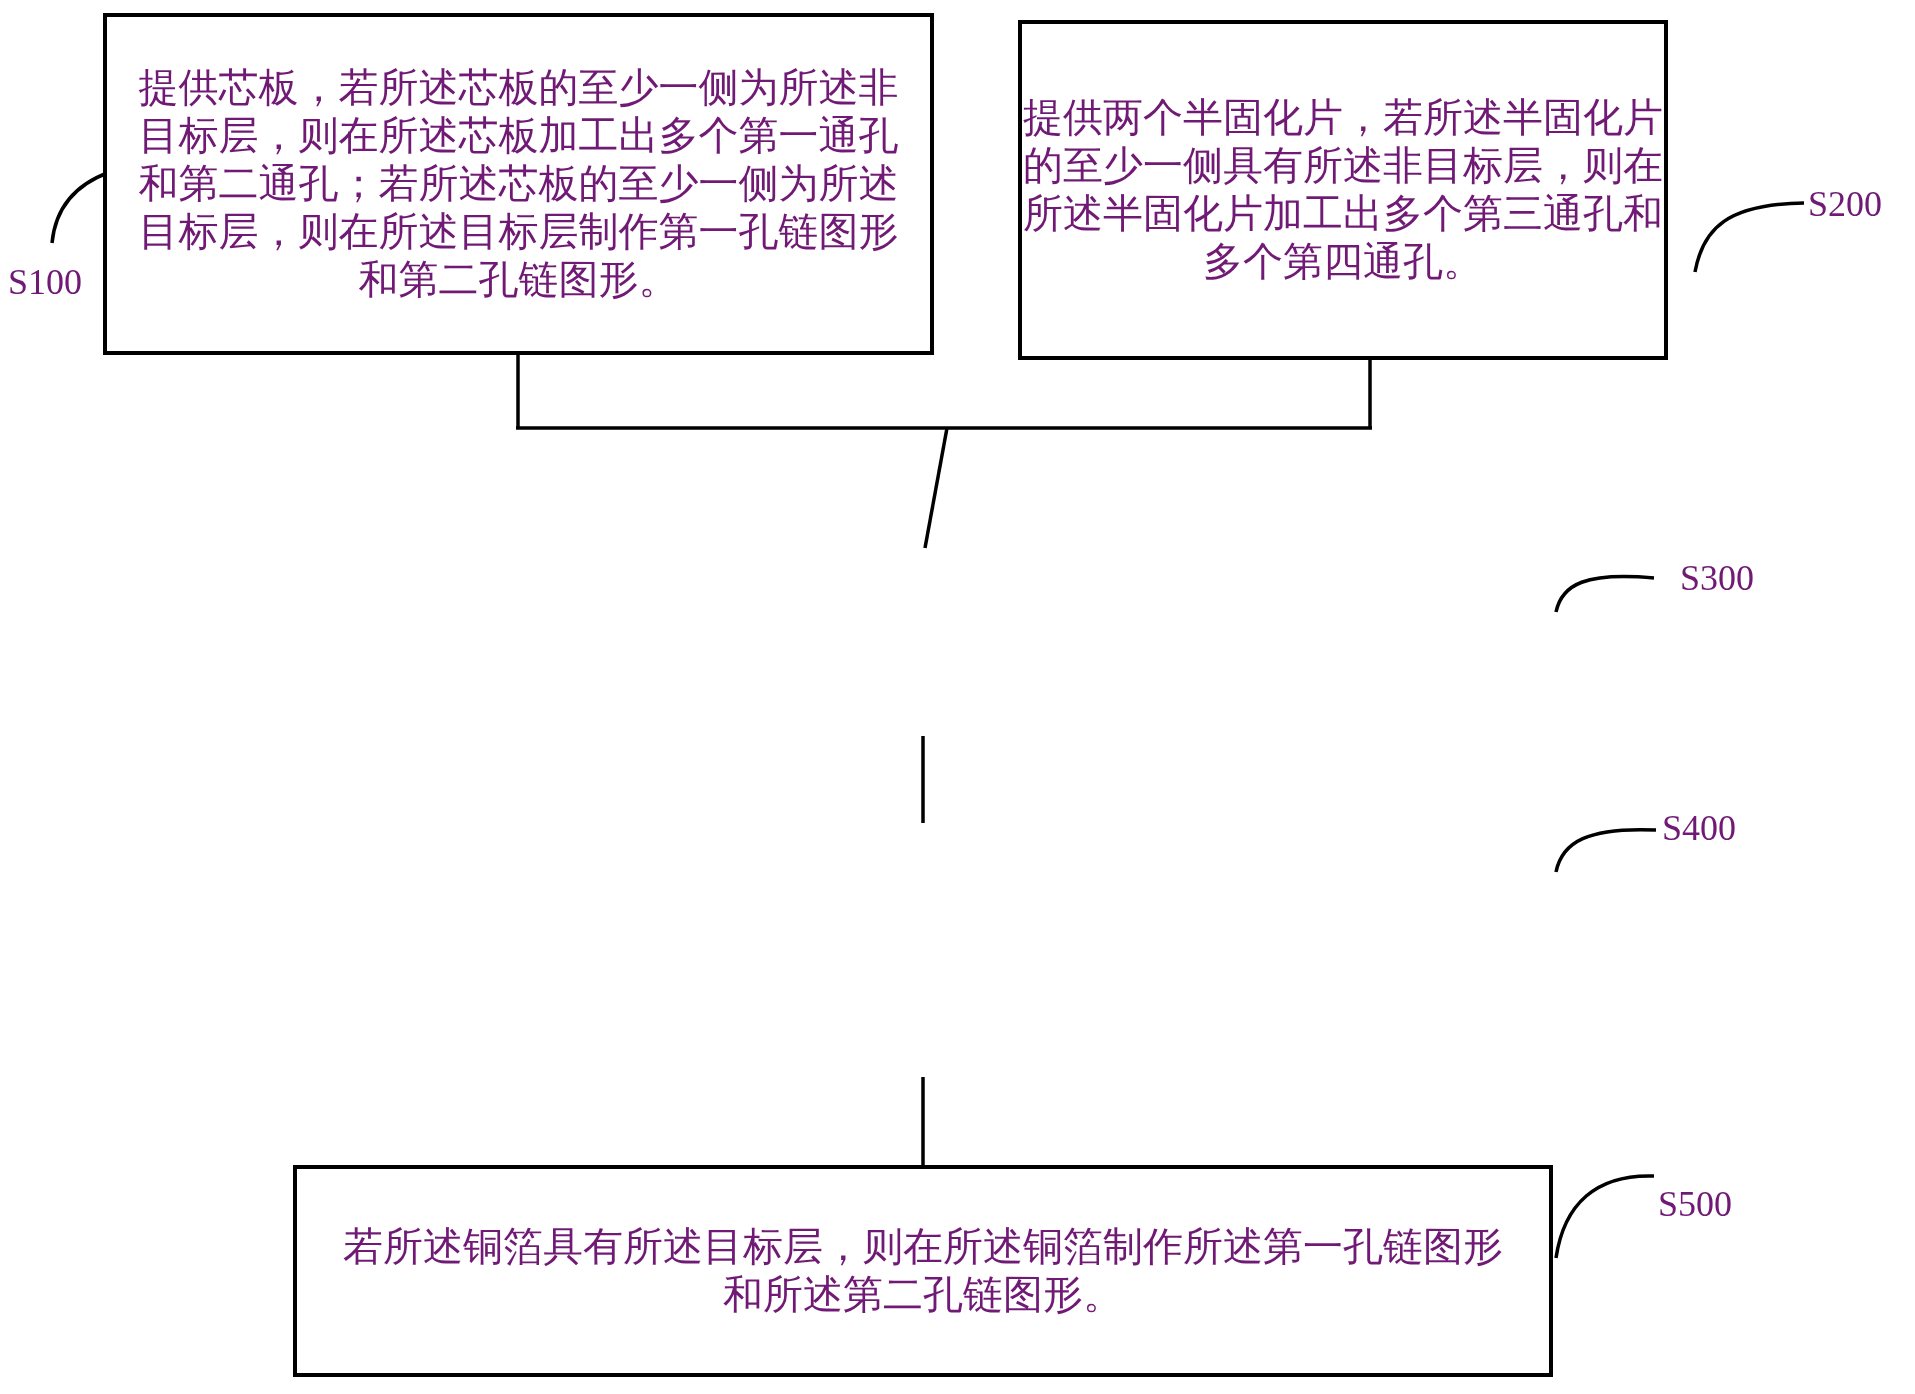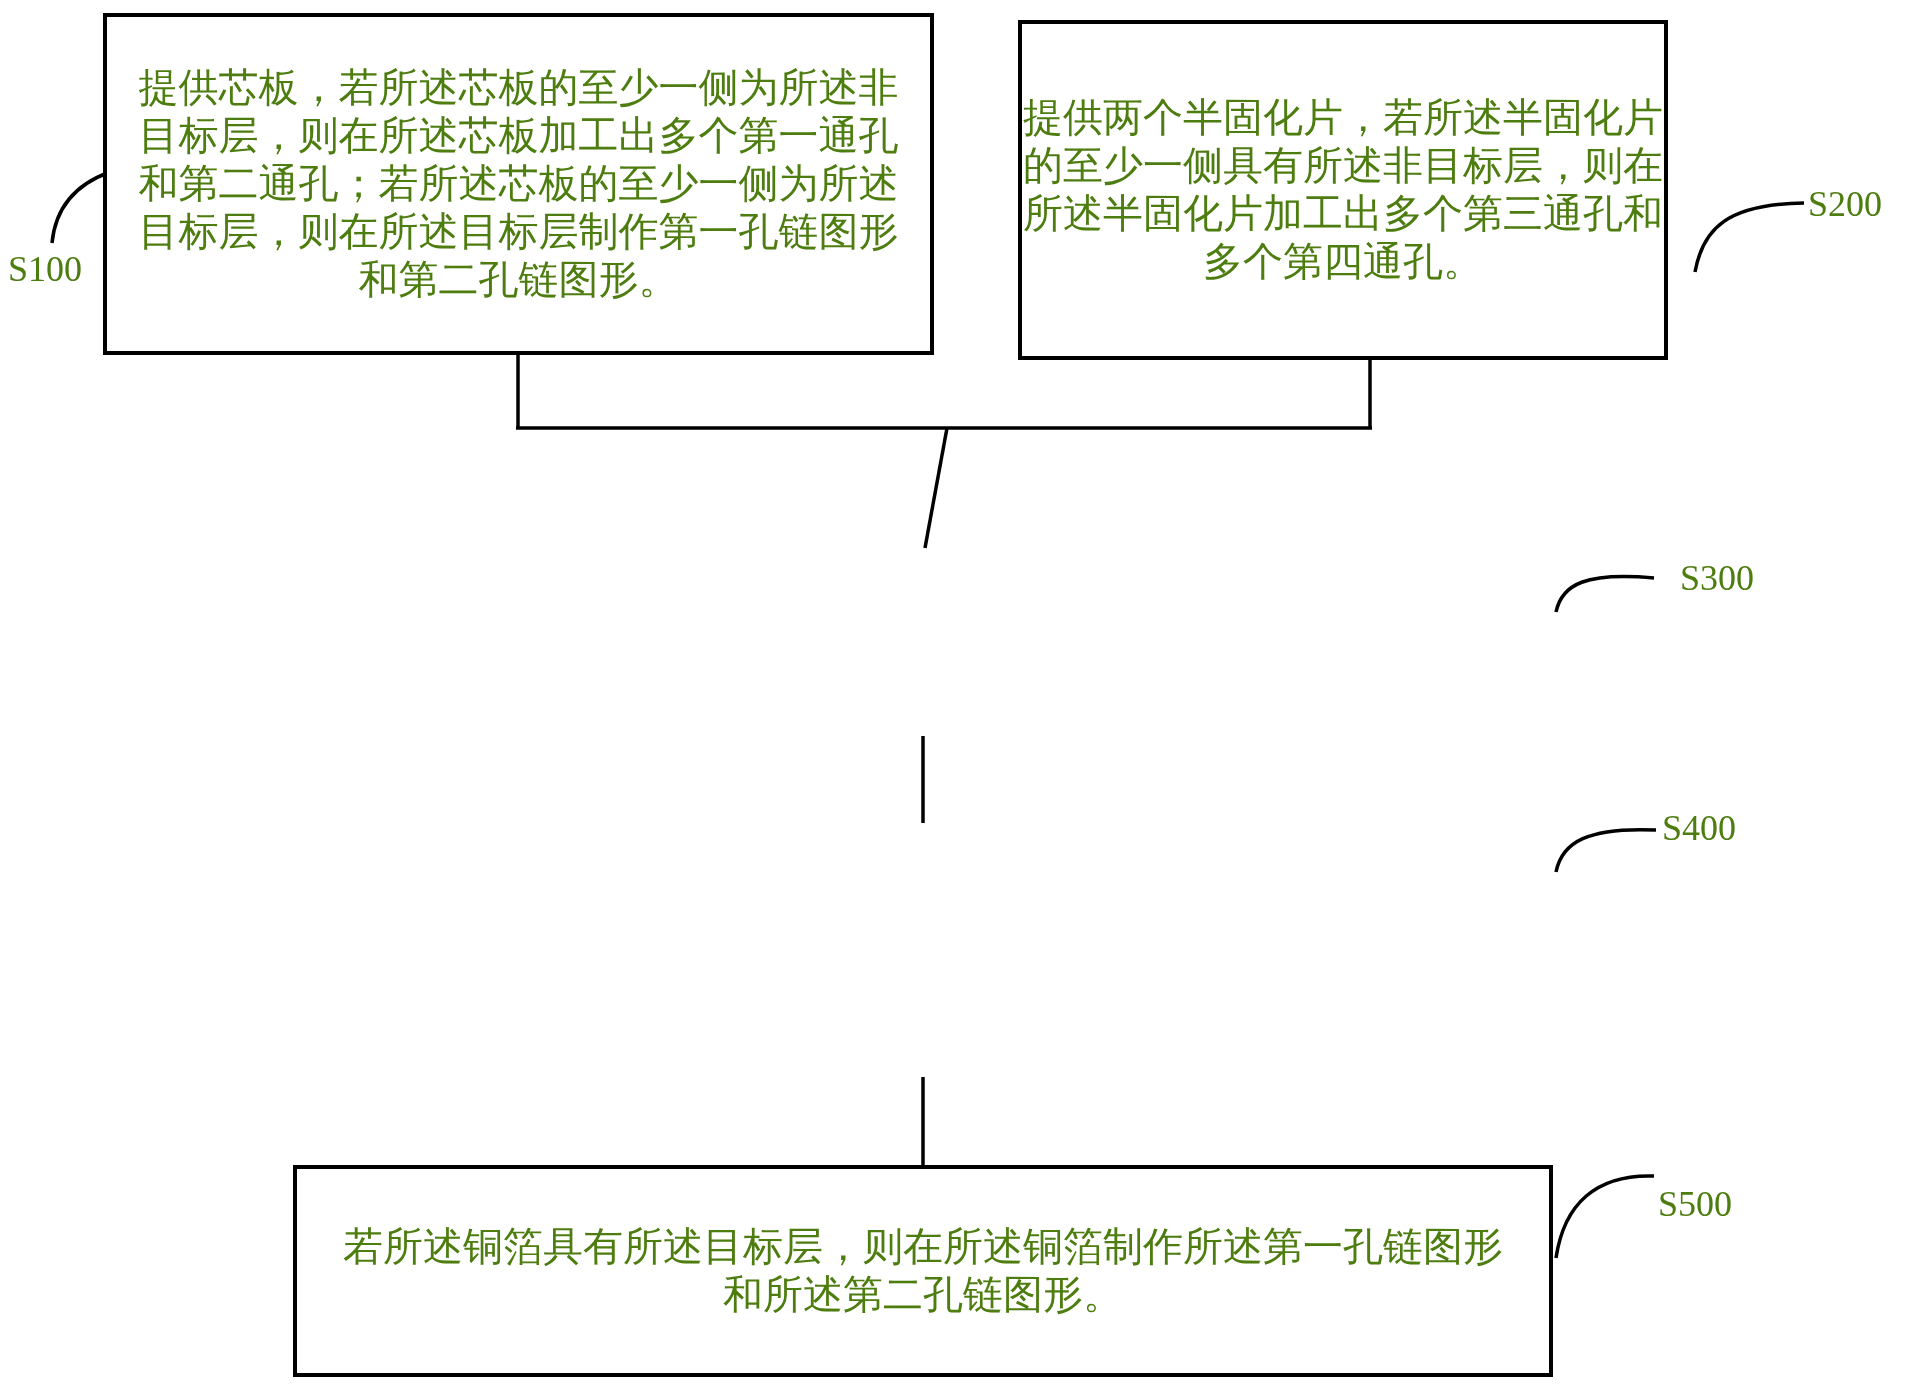--- a/index.html
+++ b/index.html
@@ -6,21 +6,21 @@
     margin: 0;
     padding: 0;
     background: #ffffff;
   }
   #figure {
     position: relative;
     width: 1915px;
     height: 1394px;
     background: #ffffff;
     font-family: "Liberation Serif", "DejaVu Serif", serif;
-    color: #4d7c0f;
+    color: #701a75;
     overflow: hidden;
   }
   .step-box {
     position: absolute;
     border: 4px solid #000000;
     background: #ffffff;
     box-sizing: border-box;
     display: flex;
     align-items: center;
     justify-content: center;
@@ -38,21 +38,21 @@
   #box-s300 { left: 293px;  top: 548px;  width: 1260px; height: 188px; }
   #box-s400 { left: 293px;  top: 823px;  width: 1260px; height: 254px; }
   #box-s500 { left: 293px;  top: 1165px; width: 1260px; height: 212px; justify-content: center; }
 
   .step-label {
     position: absolute;
     font-size: 36px;
     line-height: 44px;
     font-family: "Liberation Serif", "DejaVu Serif", serif;
   }
-  #label-s100 { left: 8px;    top: 247px;  }
+  #label-s100 { left: 8px;    top: 260px;  }
   #label-s200 { left: 1808px; top: 182px;  }
   #label-s300 { left: 1680px; top: 556px;  }
   #label-s400 { left: 1662px; top: 806px;  }
   #label-s500 { left: 1658px; top: 1152px; margin-top: 30px; }
 
   #connector-svg {
     position: absolute;
     left: 0;
     top: 0;
     width: 1915px;

